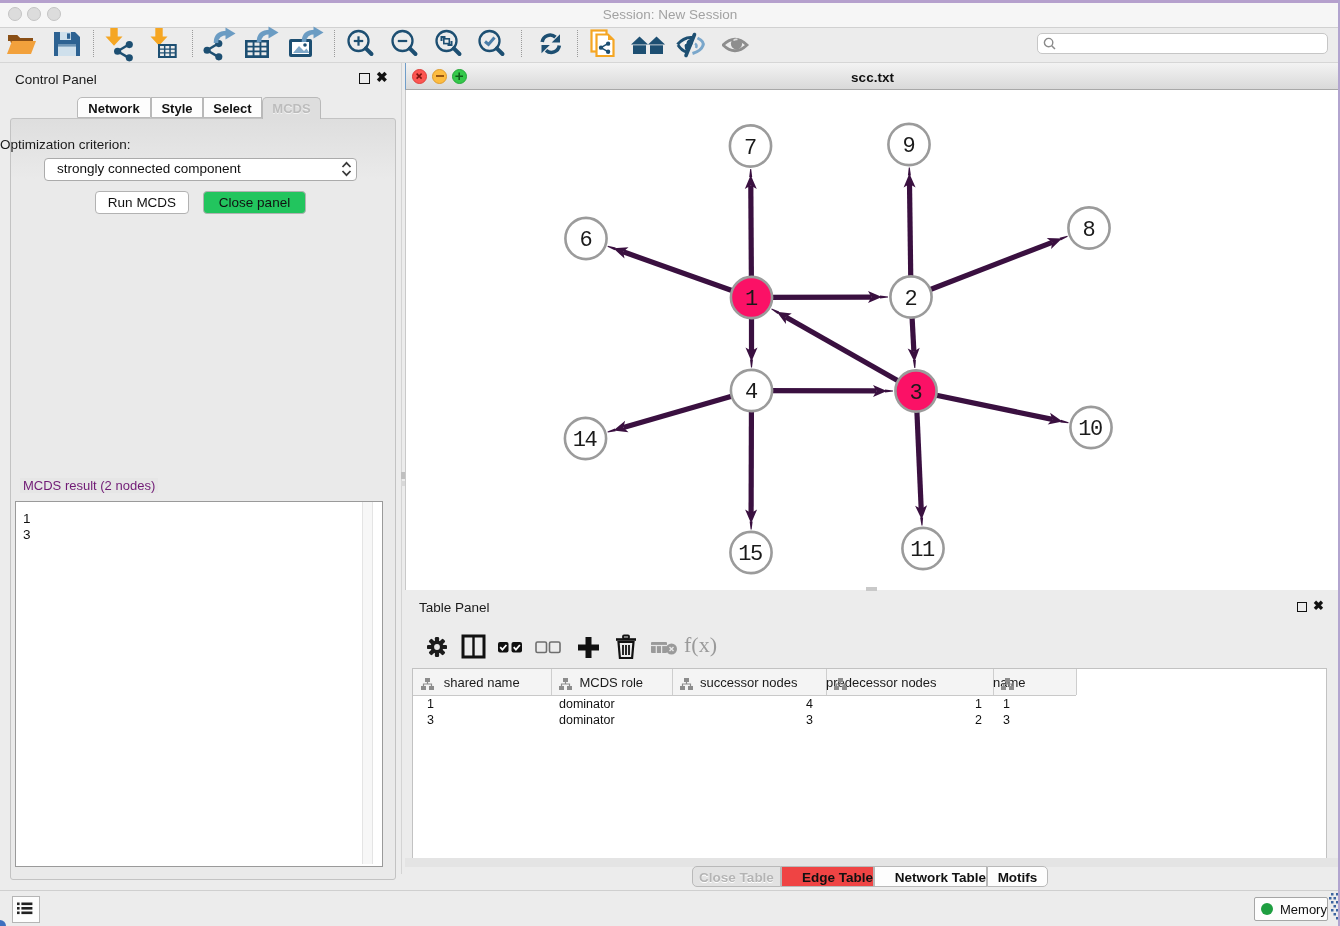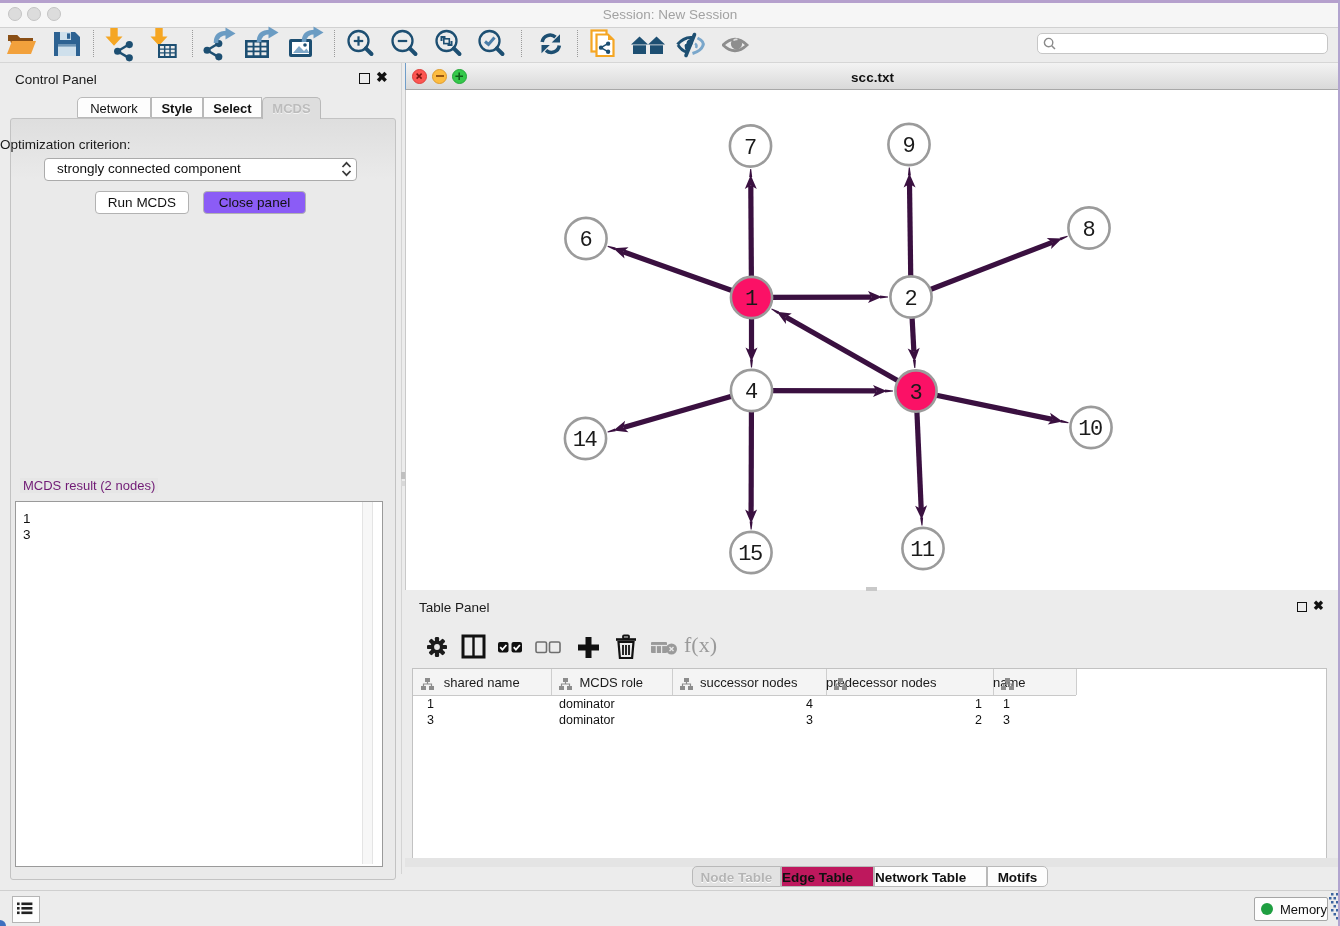--- a/index.html
+++ b/index.html
@@ -139,32 +139,32 @@
 <svg style="position:absolute;left:1043px;top:37px" width="14" height="14">
     <circle cx="5.6" cy="5.6" r="4.2" fill="none" stroke="#8a8a8a" stroke-width="1.4"></circle>
     <line x1="8.7" y1="8.7" x2="12" y2="12" stroke="#8a8a8a" stroke-width="1.5"></line>
   </svg>
 <div style="position:absolute;left:0;top:62px;width:1340px;height:1px;background:#d6d6d6"></div>
 <div style="position:absolute;left:0;top:63px;width:405px;height:827px;background:#ececec"></div>
 <div style="position:absolute;left:15px;top:72px;font-size:13.5px;color:#1a1a1a">Control Panel</div>
 <div style="position:absolute;left:359px;top:73px;width:9px;height:9px;border:1.6px solid #111"></div>
 <div style="position:absolute;left:376px;top:69px;font-size:14px;font-weight:700;color:#111">✖</div>
 <div style="position:absolute;left:10px;top:118px;width:384px;height:760px;background:linear-gradient(#dedede,#eaeaea 60px);border:1px solid #c3c3c3;border-radius:3px"></div>
-<div style="position:absolute;left:78px;top:97px;width:74px;border:1px solid #b9b9b9;margin-left:-1px;border-radius:5px 0 0 0;background:#fdfdfd;color:#111;height:21px;font-size:13px;font-weight:400;text-align:center;line-height:21px;box-sizing:border-box">Network</div>
+<div style="position:absolute;left:78px;top:97px;width:74px;border:1px solid #b9b9b9;margin-left:-1px;border-radius:5px 0 0 0;background:#fdfdfd;color:#111;height:21px;font-size:13px;font-weight:700;text-align:center;line-height:21px;box-sizing:border-box">Network</div>
 <div style="position:absolute;left:152px;top:97px;width:52px;border:1px solid #b9b9b9;margin-left:-1px;background:#fdfdfd;color:#111;height:21px;font-size:13px;font-weight:700;text-align:center;line-height:21px;box-sizing:border-box">Style</div>
 <div style="position:absolute;left:204px;top:97px;width:59px;border:1px solid #b9b9b9;margin-left:-1px;background:#fdfdfd;color:#111;height:21px;font-size:13px;font-weight:700;text-align:center;line-height:21px;box-sizing:border-box">Select</div>
 <div style="position:absolute;left:263px;top:97px;width:59px;border:1px solid #b9b9b9;margin-left:-1px;background:#dedede;color:#bcbcbc;text-shadow:0 1px 0 #f2f2f2;border-radius:5px 5px 0 0;border-bottom:0;height:22px;font-size:13px;font-weight:700;text-align:center;line-height:21px;box-sizing:border-box">MCDS</div>
 <div style="position:absolute;left:0px;top:137px;width:405px;font-size:13.5px;color:#1a1a1a">Optimization criterion:</div>
 <div style="position:absolute;left:44px;top:158px;width:311px;height:21px;background:#fff;border:1px solid #ababab;border-radius:4px"></div>
 <div style="position:absolute;left:57px;top:161px;font-size:13.5px;color:#111">strongly connected component</div>
 <svg style="position:absolute;left:340px;top:161px" width="13" height="16">
     <path d="M2.5 6 L6.5 1.8 L10.5 6 M2.5 10 L6.5 14.2 L10.5 10" fill="none" stroke="#3a3a3a" stroke-width="1.7"></path>
   </svg>
 <div style="position:absolute;left:95px;top:191px;width:92px;height:21px;background:#fff;border:1px solid #b2b2b2;border-radius:4px;text-align:center;font-size:13.5px;line-height:21px;color:#111">Run MCDS</div>
-<div style="position:absolute;left:203px;top:191px;width:101px;height:21px;background:#8b5cf6;border:1px solid #b2b2b2;border-radius:4px;text-align:center;font-size:13.5px;line-height:21px;color:#111">Close panel</div>
+<div style="position:absolute;left:203px;top:191px;width:101px;height:21px;background:#22c55e;border:1px solid #b2b2b2;border-radius:4px;text-align:center;font-size:13.5px;line-height:21px;color:#111">Close panel</div>
 <div style="position:absolute;left:15px;top:501px;width:366px;height:364px;background:#fff;border:1px solid #9a9a9a"></div>
 <div style="position:absolute;left:362px;top:502px;width:9px;height:362px;background:#f7f7f7;border-left:1px solid #e4e4e4;border-right:1px solid #e4e4e4"></div>
 <div style="position:absolute;left:20px;top:478px;background:#e6e6e6;padding:0 3px;font-size:13px;color:#701a75">MCDS result (2 nodes)</div>
 <div style="position:absolute;left:23px;top:511px;font-size:13.5px;color:#111;line-height:16px">1<br>3</div>
 <div style="position:absolute;left:405px;top:63px;width:935px;height:26px;background:linear-gradient(#f3f3f3,#d9d9d9);border-bottom:1px solid #a8a8a8;border-left:1px solid #6f9dc9"></div>
 <div style="position:absolute;left:412px;top:69px;width:13px;height:13px;border-radius:50%;background:#fc5551;border:1px solid #dd3f3b"></div>
 <svg style="position:absolute;left:412px;top:69px" width="14" height="14">
     <path d="M4.6 4.6 l5 5 M9.6 4.6 l-5 5" stroke="#7d1310" stroke-width="1.5"></path>
   </svg>
 <div style="position:absolute;left:432px;top:69px;width:13px;height:13px;border-radius:50%;background:#fdbc40;border:1px solid #de9c2e"></div>
@@ -354,23 +354,23 @@
 <div style="position:absolute;left:559px;top:697px;font-size:12.5px;color:#111">dominator</div>
 <div style="position:absolute;left:813px;top:697px;font-size:12.5px;color:#111;transform:translateX(-100%)">4</div>
 <div style="position:absolute;left:982px;top:697px;font-size:12.5px;color:#111;transform:translateX(-100%)">1</div>
 <div style="position:absolute;left:1003px;top:697px;font-size:12.5px;color:#111">1</div>
 <div style="position:absolute;left:427px;top:713px;font-size:12.5px;color:#111">3</div>
 <div style="position:absolute;left:559px;top:713px;font-size:12.5px;color:#111">dominator</div>
 <div style="position:absolute;left:813px;top:713px;font-size:12.5px;color:#111;transform:translateX(-100%)">3</div>
 <div style="position:absolute;left:982px;top:713px;font-size:12.5px;color:#111;transform:translateX(-100%)">2</div>
 <div style="position:absolute;left:1003px;top:713px;font-size:12.5px;color:#111">3</div>
 <div style="position:absolute;left:405px;top:858px;width:935px;height:9px;background:#e4e4e4"></div>
-<div style="position:absolute;left:693px;top:866px;width:89px;height:21px;border:1px solid #b9b9b9;margin-left:-1px;border-radius:5px 0 0 5px;background:#e2e2e2;color:#b4b4b4;text-shadow:0 1px 0 #fff;font-size:13.5px;font-weight:700;text-align:center;line-height:21px;box-sizing:border-box">Node Table</div>
-<div style="position:absolute;left:782px;top:866px;width:93px;height:21px;border:1px solid #b9b9b9;margin-left:-1px;background:#be185d;color:#111;font-size:13.5px;font-weight:700;text-align:left;line-height:21px;box-sizing:border-box">Edge Table</div>
-<div style="position:absolute;left:875px;top:866px;width:113px;height:21px;border:1px solid #b9b9b9;margin-left:-1px;background:#fdfdfd;color:#111;font-size:13.5px;font-weight:700;text-align:left;line-height:21px;box-sizing:border-box">Network Table</div>
+<div style="position:absolute;left:693px;top:866px;width:89px;height:21px;border:1px solid #b9b9b9;margin-left:-1px;border-radius:5px 0 0 5px;background:#e2e2e2;color:#b4b4b4;text-shadow:0 1px 0 #fff;font-size:13.5px;font-weight:700;text-align:center;line-height:21px;box-sizing:border-box">Close Table</div>
+<div style="position:absolute;left:782px;top:866px;width:93px;height:21px;border:1px solid #b9b9b9;margin-left:-1px;background:#ef4444;color:#111;font-size:13.5px;font-weight:700;text-align:right;line-height:21px;box-sizing:border-box">Edge Table</div>
+<div style="position:absolute;left:875px;top:866px;width:113px;height:21px;border:1px solid #b9b9b9;margin-left:-1px;background:#fdfdfd;color:#111;font-size:13.5px;font-weight:700;text-align:right;line-height:21px;box-sizing:border-box">Network Table</div>
 <div style="position:absolute;left:988px;top:866px;width:61px;height:21px;border:1px solid #b9b9b9;margin-left:-1px;border-radius:0 5px 5px 0;background:#fdfdfd;color:#111;font-size:13.5px;font-weight:700;text-align:center;line-height:21px;box-sizing:border-box">Motifs</div>
 <div style="position:absolute;left:0;top:890px;width:1340px;height:36px;background:#ececec;border-top:1px solid #cfcfcf"></div>
 <div style="position:absolute;left:12px;top:896px;width:26px;height:25px;background:#fdfdfd;border:1px solid #b5b5b5"></div>
 <svg style="position:absolute;left:17px;top:902px" width="16" height="13">
 <g fill="#222">
       <rect x="0" y="0.5" width="2.6" height="2.6"></rect>
       <rect x="4.4" y="0.5" width="11" height="2.6"></rect>
 <rect x="0" y="5" width="2.6" height="2.6"></rect>
       <rect x="4.4" y="5" width="11" height="2.6"></rect>
 <rect x="0" y="9.5" width="2.6" height="2.6"></rect>

